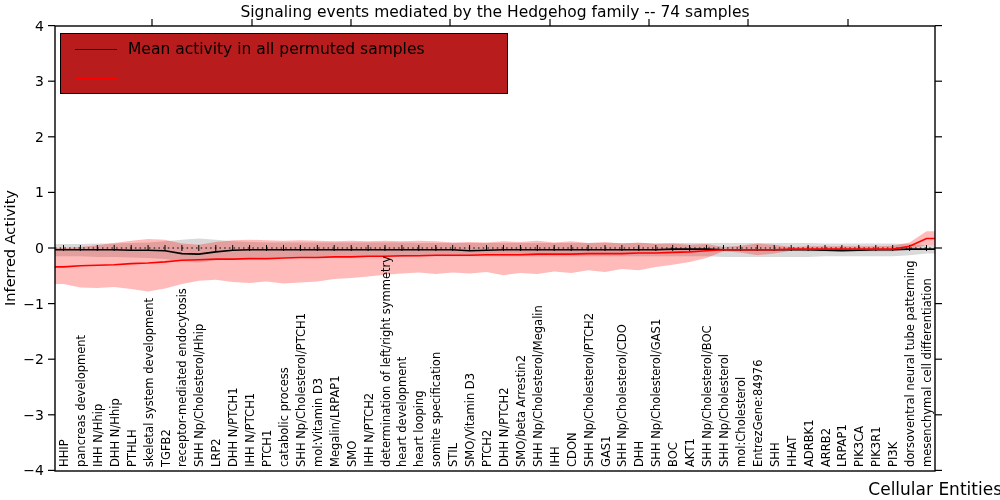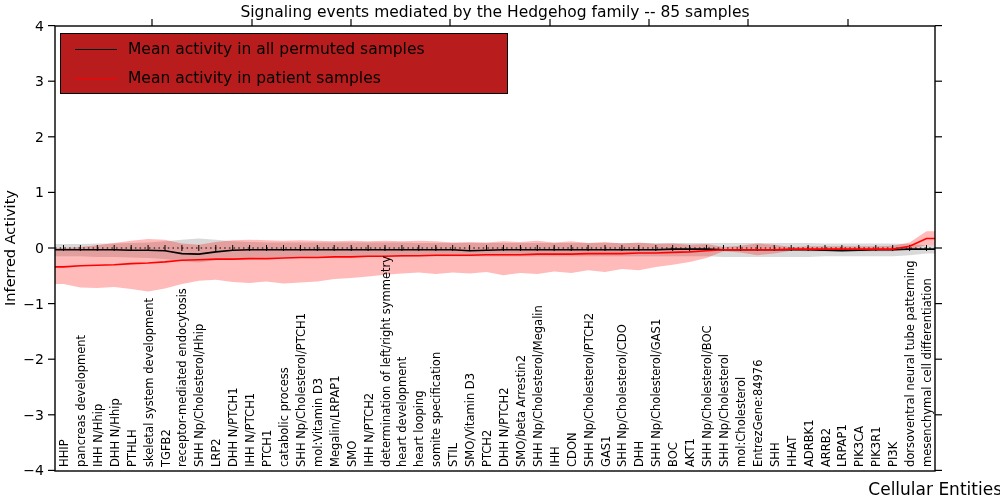--- a/index.html
+++ b/index.html
@@ -166,28 +166,27 @@
       <text transform="translate(812.6,467) rotate(-90)" text-anchor="start" font-size="11.5px" fill="#000">ADRBK1</text>
       <text transform="translate(829.5,467) rotate(-90)" text-anchor="start" font-size="11.5px" fill="#000">ARRB2</text>
       <text transform="translate(846.4,467) rotate(-90)" text-anchor="start" font-size="11.5px" fill="#000">LRPAP1</text>
       <text transform="translate(863.3,467) rotate(-90)" text-anchor="start" font-size="11.5px" fill="#000">PIK3CA</text>
       <text transform="translate(880.3,467) rotate(-90)" text-anchor="start" font-size="11.5px" fill="#000">PIK3R1</text>
       <text transform="translate(897.2,467) rotate(-90)" text-anchor="start" font-size="11.5px" fill="#000">PI3K</text>
       <text transform="translate(914.1,467) rotate(-90)" text-anchor="start" font-size="11.5px" fill="#000">dorsoventral neural tube patterning</text>
       <text transform="translate(931.0,467) rotate(-90)" text-anchor="start" font-size="11.5px" fill="#000">mesenchymal cell differentiation</text>
     </svg>
 
-  <div class="chart-title">Signaling events mediated by the Hedgehog family -- 85 samples</div>
+  <div class="chart-title">Signaling events mediated by the Hedgehog family -- 74 samples</div>
 
   <div class="y-label">Inferred Activity</div>
   <div class="x-label">Cellular Entities</div>
 
   <div class="legend">
     <div class="legend-row">
       <span class="legend-swatch" style="border-top-color: rgb(0, 0, 0);"></span>
       <span class="legend-label">Mean activity in all permuted samples</span>
     </div>
     <div class="legend-row">
       <span class="legend-swatch" style="border-top-color: rgb(255, 0, 0);"></span>
-      <span class="legend-label">Mean activity in patient samples</span>
     </div>
   </div>
 </div>
 
 </body></html>

